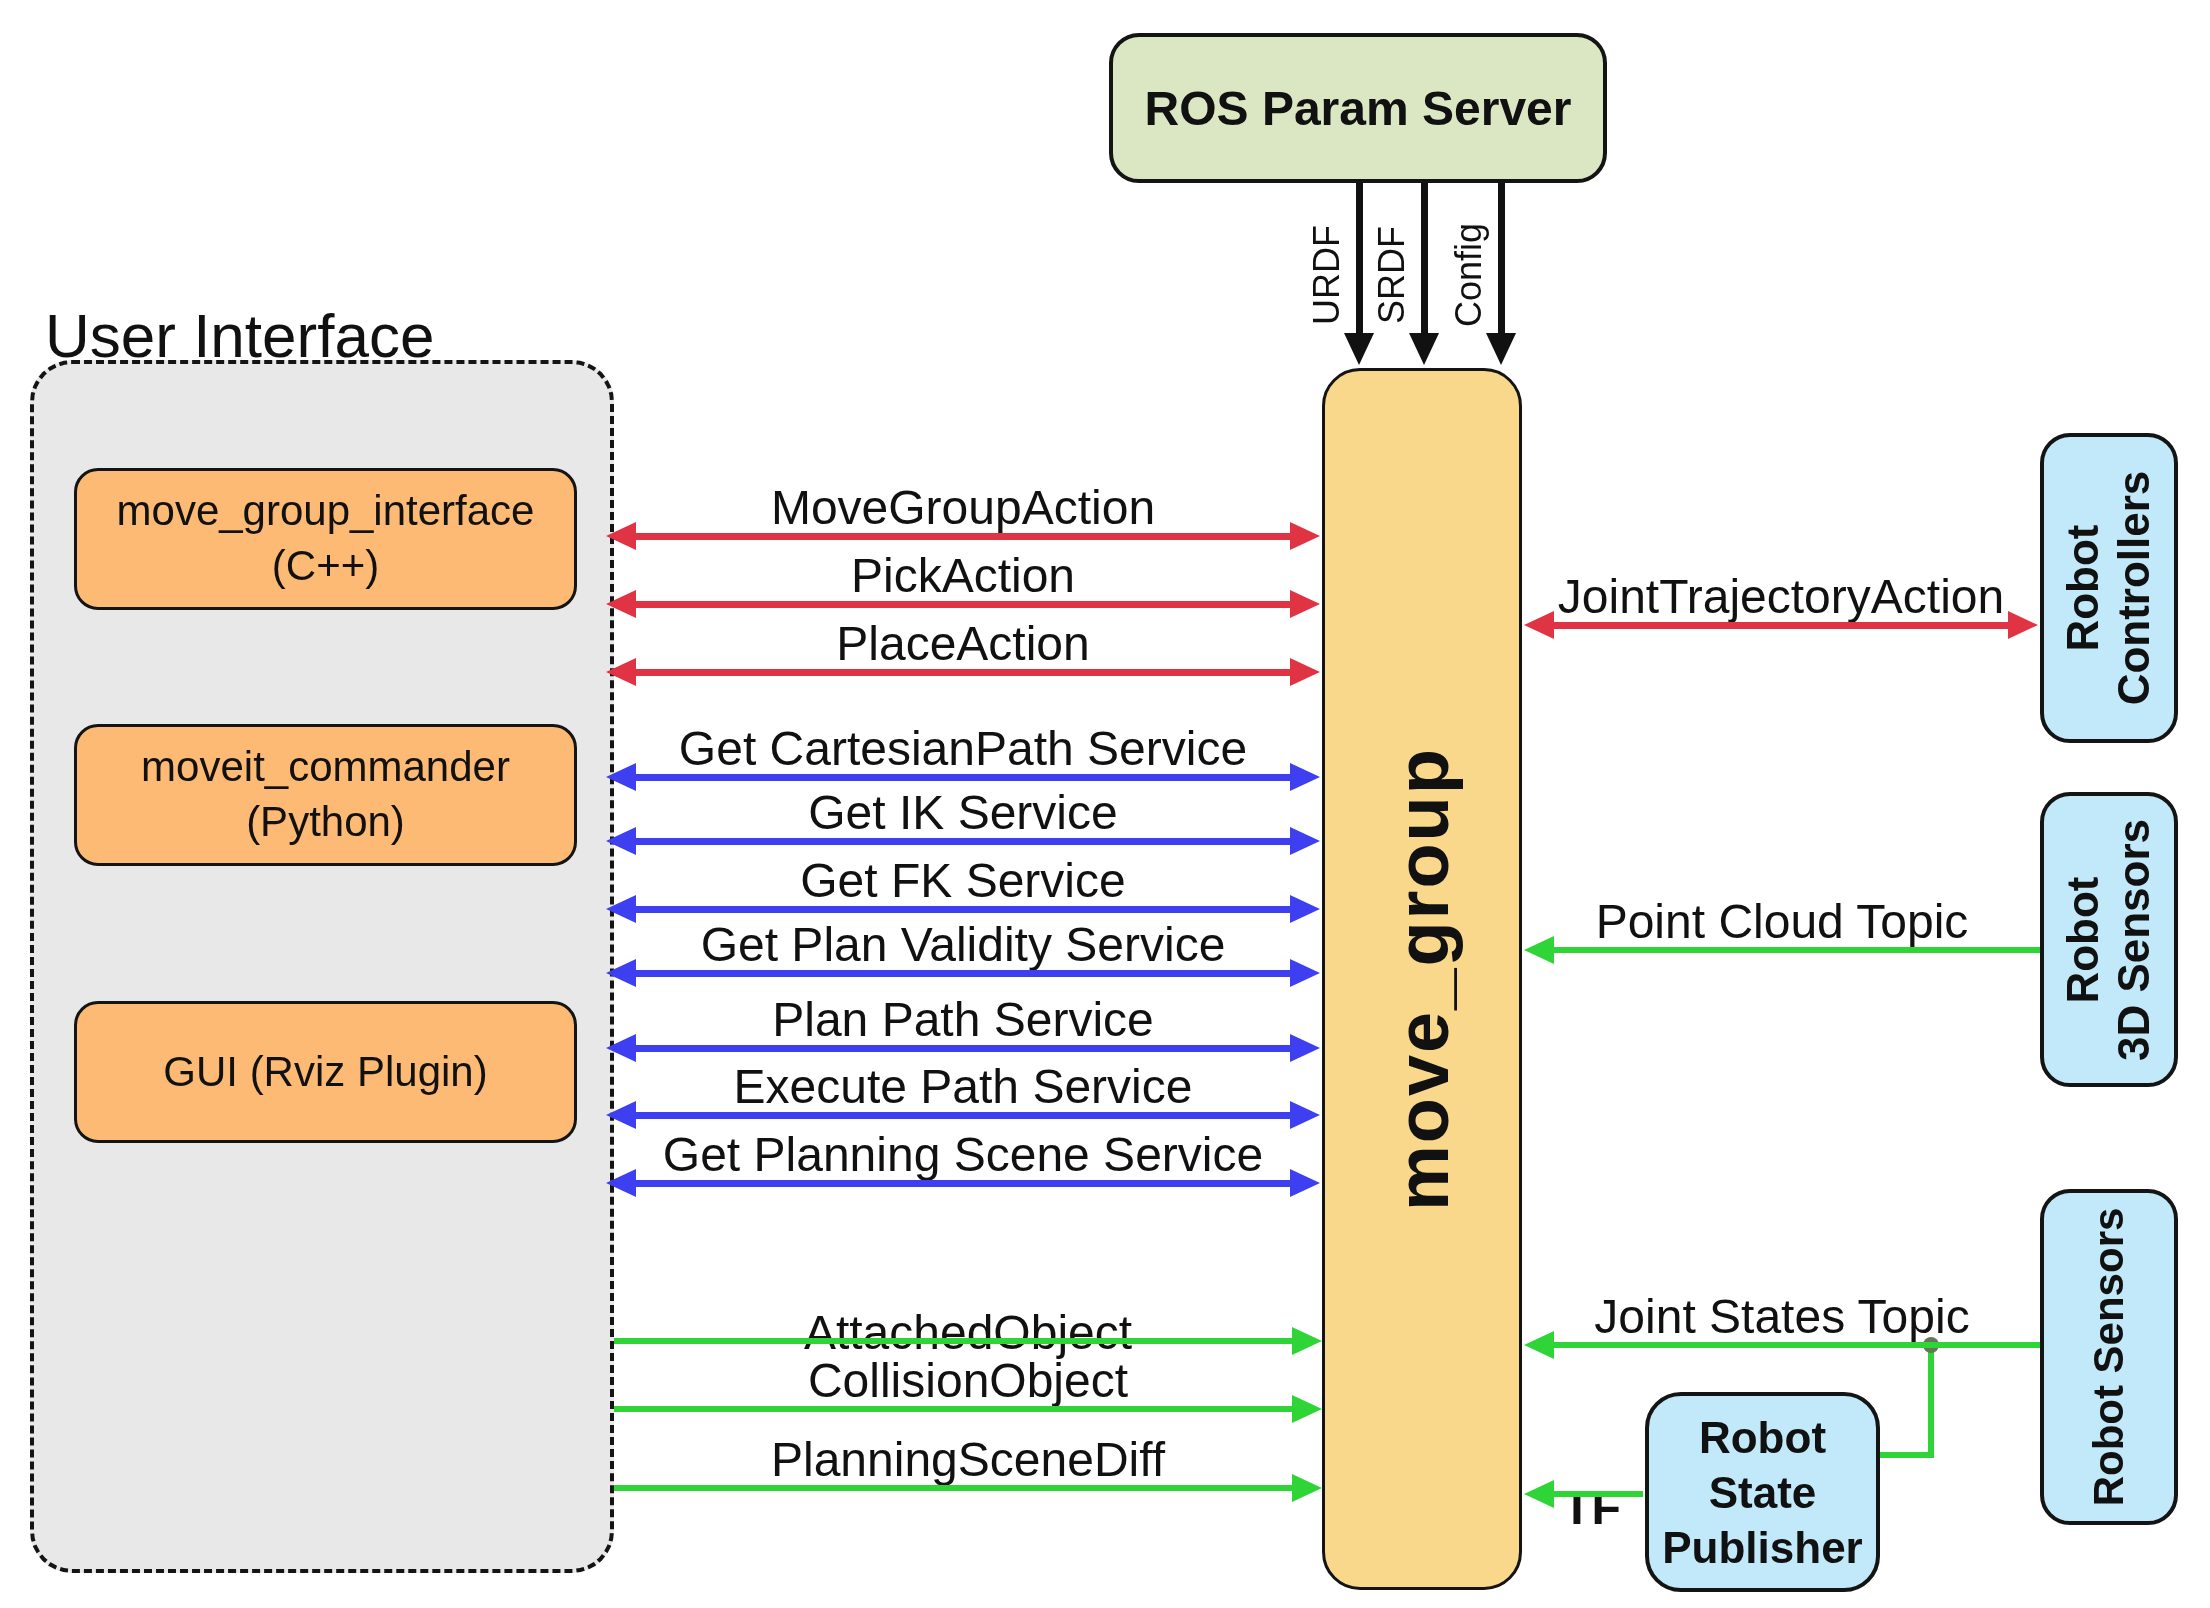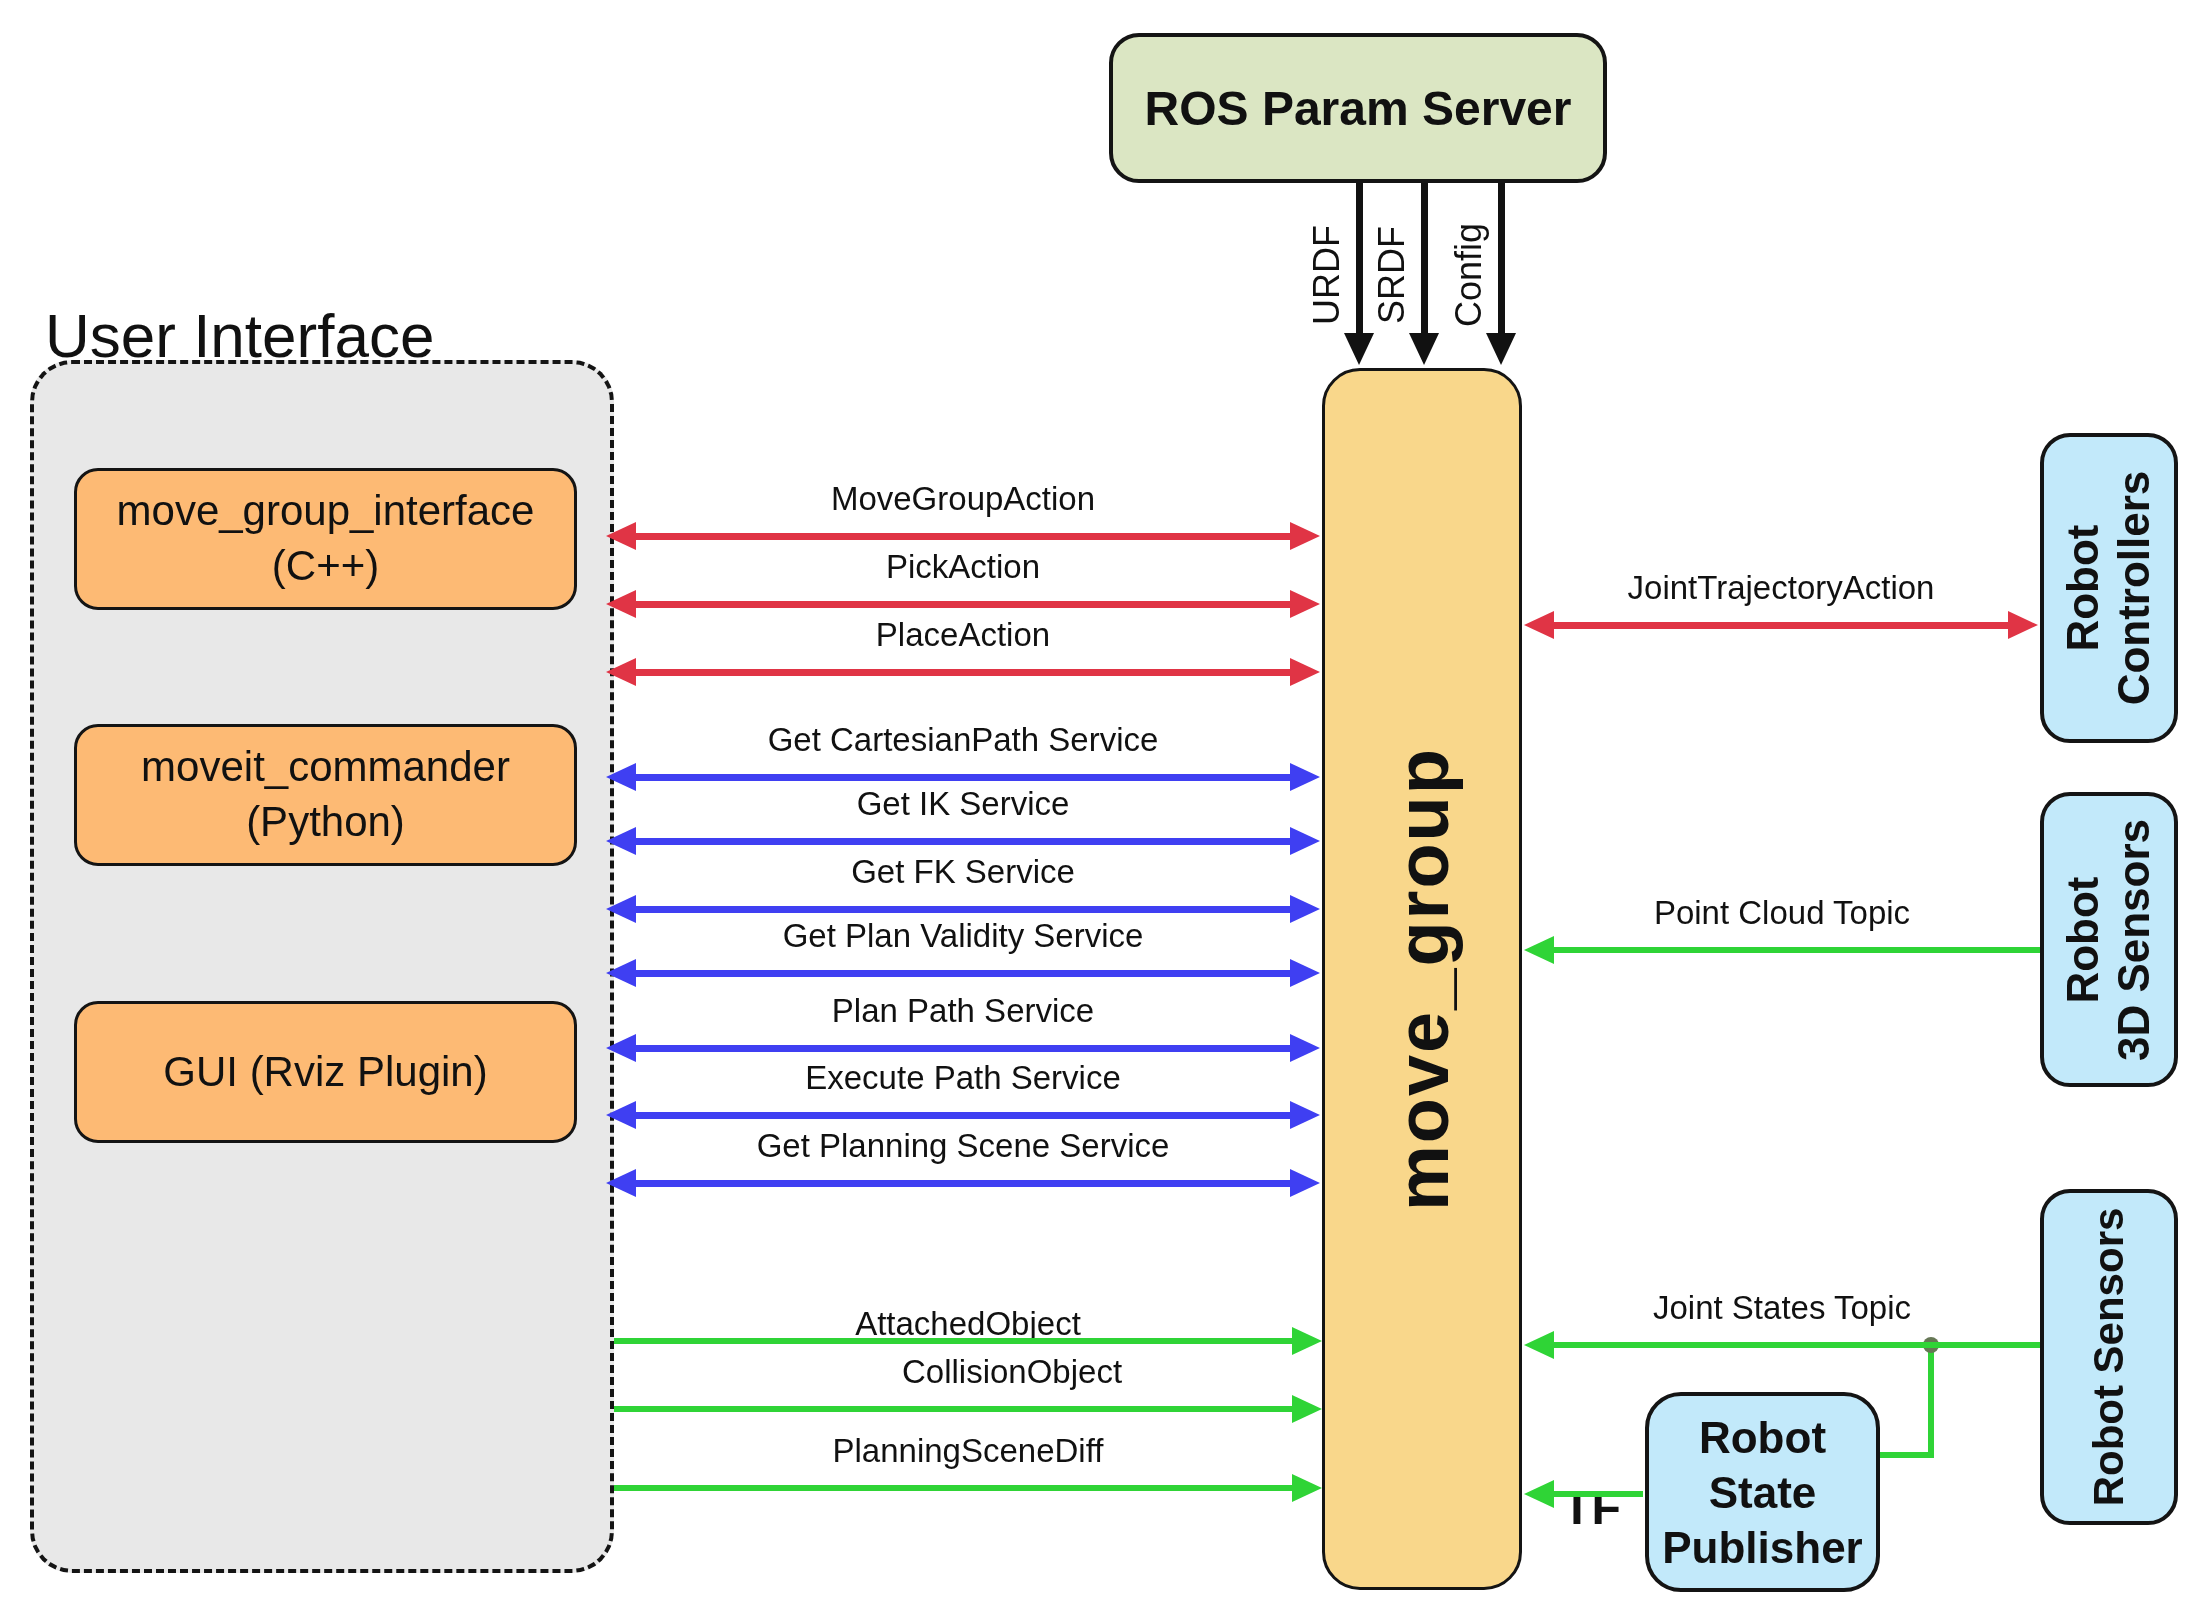--- a/index.html
+++ b/index.html
@@ -12,21 +12,21 @@
   .green-node{background:var(--node-green,#dbe6c3);font-size:48px;font-weight:bold;}
   .orange-node{background:var(--node-orange,#f9d78b);border-width:3px;border-radius:38px;}
   .blue-node{background:var(--node-blue,#c2e9fa);}
   .white-node{background:#fdba74;border-width:3px;border-radius:24px;font-size:42px;line-height:1.3;}
   .dashed{border-style:dashed;}
   .ui-container{position:absolute;box-sizing:border-box;background:var(--ui-gray,#e8e8e8);
        border:4px dashed #141414;border-radius:42px;}
   .heading{position:absolute;font-size:62px;}
   .rot{position:absolute;top:50%;left:50%;transform:translate(-50%,-50%) rotate(-90deg);
        display:flex;align-items:center;justify-content:center;text-align:center;}
-  .conn-label{position:absolute;font-size:33px;text-align:center;white-space:nowrap;}
+  .conn-label{position:absolute;font-size:48px;text-align:center;white-space:nowrap;}
   .conn-label.big{font-size:48px;font-weight:bold;}
   .shaft{position:absolute;}
   .shaft.red{background:var(--action-arrow,#e03445);}
   .shaft.blue{background:var(--service-arrow,#3f3ff2);}
   .shaft.green{background:var(--topic-arrow,#2fd436);}
   .shaft.black{background:var(--param-arrow,#111111);}
   .head{position:absolute;width:0;height:0;border-top:14px solid transparent;border-bottom:14px solid transparent;}
   .head-l.red{border-right:30px solid var(--action-arrow,#e03445);}
   .head-r.red{border-left:30px solid var(--action-arrow,#e03445);}
   .head-l.blue{border-right:30px solid var(--service-arrow,#3f3ff2);}
@@ -163,21 +163,21 @@
         <div class="shaft blue" style="left: 630px; width: 666px; top: 1180px; height: 7px;"></div>
         <div class="head head-l blue" style="left: 606px; top: 1169px;"></div>
         <div class="head head-r blue" style="left: 1290px; top: 1169px;"></div>
       </div>
       <div>
         <div class="conn-label" style="left: 614px; width: 708px; top: 1285px; margin-top: 20px;">AttachedObject</div>
         <div class="shaft green" style="left: 614px; width: 684px; top: 1338px; height: 6px;"></div>
         <div class="head head-r green" style="left: 1292px; top: 1327px;"></div>
       </div>
       <div>
-        <div class="conn-label" style="left: 614px; width: 708px; top: 1353px; padding-left: 44px;">CollisionObject</div>
+        <div class="conn-label" style="left: 614px; width: 708px; top: 1353px;">CollisionObject</div>
         <div class="shaft green" style="left: 614px; width: 684px; top: 1406px; height: 6px;"></div>
         <div class="head head-r green" style="left: 1292px; top: 1395px;"></div>
       </div>
       <div>
         <div class="conn-label" style="left: 614px; width: 708px; top: 1432px;">PlanningSceneDiff</div>
         <div class="shaft green" style="left: 614px; width: 684px; top: 1485px; height: 6px;"></div>
         <div class="head head-r green" style="left: 1292px; top: 1474px;"></div>
       </div>
       <div>
         <div class="conn-label" style="left: 1524px; width: 514px; top: 569px;">JointTrajectoryAction</div>

